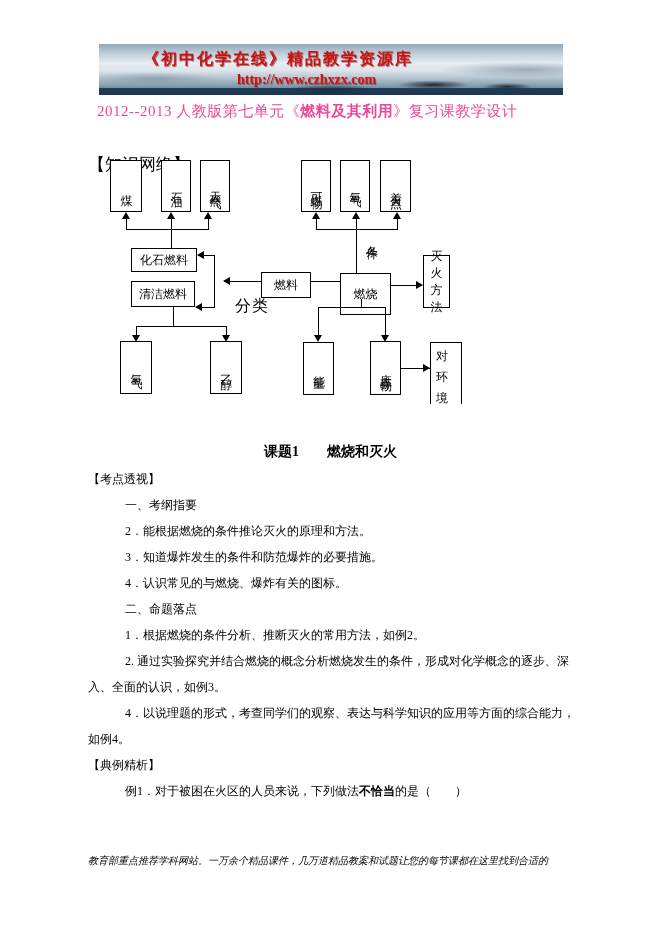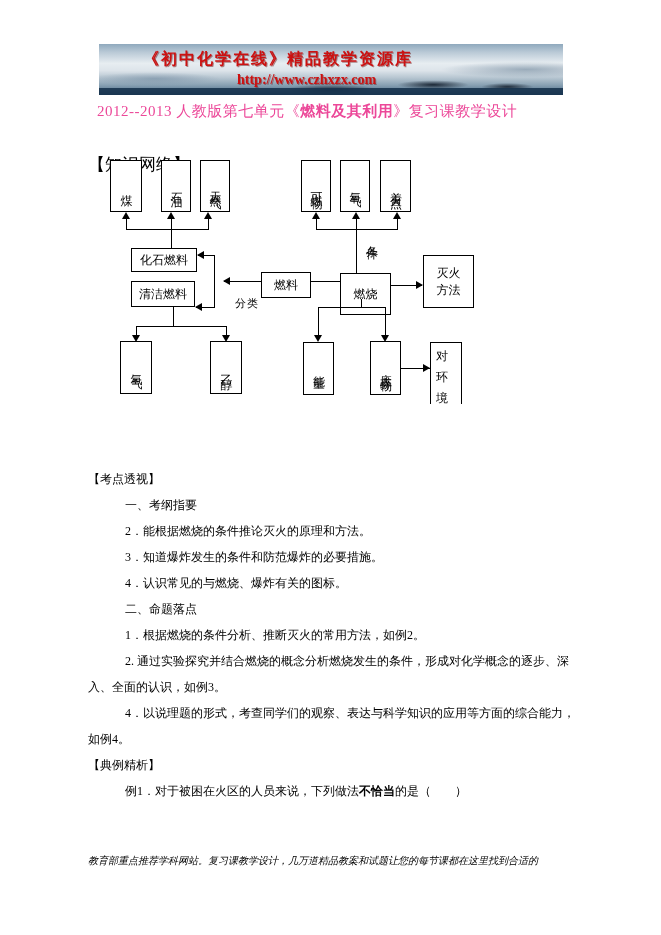--- a/index.html
+++ b/index.html
@@ -36,33 +36,33 @@
   .dbox{position:absolute;border:1px solid #000;display:flex;align-items:center;
     justify-content:center;text-align:center;line-height:17px;background:#fff;box-sizing:border-box;}
   .vert{writing-mode:vertical-rl;text-orientation:upright;letter-spacing:3px;}
   .ln{position:absolute;background:#000;}
   .ah{position:absolute;width:0;height:0;border-style:solid;}
   .ah.up{border-left:4px solid transparent;border-right:4px solid transparent;border-bottom:7px solid #000;border-top:none;}
   .ah.down{border-left:4px solid transparent;border-right:4px solid transparent;border-top:7px solid #000;border-bottom:none;}
   .ah.left{border-top:4px solid transparent;border-bottom:4px solid transparent;border-right:7px solid #000;border-left:none;}
   .ah.right{border-top:4px solid transparent;border-bottom:4px solid transparent;border-left:7px solid #000;border-right:none;}
   .dlabel-v{position:absolute;writing-mode:vertical-rl;text-orientation:upright;font-size:12px;letter-spacing:2px;}
-  .dlabel-h{position:absolute;font-size:11px;letter-spacing:1px;}
+  .dlabel-h{position:absolute;font-size:16px;letter-spacing:1px;}
 
   .b0{left:25px;top:2px;width:32px;height:52px;}
   .b1{left:76px;top:2px;width:30px;height:52px;}
   .b2{left:115px;top:2px;width:30px;height:52px;}
   .b3{left:216px;top:2px;width:30px;height:52px;}
   .b4{left:255px;top:2px;width:30px;height:52px;}
   .b5{left:295px;top:2px;width:31px;height:52px;}
   .b6{left:46px;top:90px;width:66px;height:24px;}
   .b7{left:46px;top:123px;width:64px;height:26px;}
   .b8{left:176px;top:114px;width:50px;height:26px;}
   .b9{left:255px;top:115px;width:51px;height:42px;}
-  .b10{left:338px;top:97px;width:51px;height:53px;padding:0 10px;}
+  .b10{left:338px;top:97px;width:27px;height:53px;padding:0 10px;}
   .b11{left:35px;top:183px;width:32px;height:53px;}
   .b12{left:125px;top:183px;width:32px;height:53px;}
   .b13{left:218px;top:184px;width:31px;height:53px;}
   .b14{left:285px;top:183px;width:31px;height:54px;}
   .b15{left:345px;top:184px;width:32px;height:62px;padding:3px 16px 0 8px;
        align-items:flex-start;overflow:hidden;border-bottom:none;line-height:21px;}
 
   
   .body-text{position:absolute;left:88px;top:466px;width:500px;font-size:12px;}
   .bline{height:26px;line-height:26px;white-space:nowrap;}
@@ -153,36 +153,39 @@
     <div class="ln" style="left:51px;top:168px;width:91px;height:1px;"></div>
     <div class="ln" style="left:51px;top:168px;width:1px;height:9px;"></div>
     <div class="ah down" style="left:47px;top:177px;"></div>
     <div class="ln" style="left:141px;top:168px;width:1px;height:9px;"></div>
     <div class="ah down" style="left:137px;top:177px;"></div>
 
     <div class="ln" style="left:316px;top:210px;width:29px;height:1px;"></div>
     <div class="ah right" style="left:338px;top:206px;"></div>
   </div>
 
+  <div class="lesson">
+    <span>课题1</span><span class="gap"></span><span>燃烧和灭火</span>
+  </div>
 
   <div class="body-text">
     <div class="bline">【考点透视】</div>
     <div class="bline ind">一、考纲指要</div>
     <div class="bline ind">2．能根据燃烧的条件推论灭火的原理和方法。</div>
     <div class="bline ind">3．知道爆炸发生的条件和防范爆炸的必要措施。</div>
     <div class="bline ind">4．认识常见的与燃烧、爆炸有关的图标。</div>
     <div class="bline ind">二、命题落点</div>
     <div class="bline ind">1．根据燃烧的条件分析、推断灭火的常用方法，如例2。</div>
     <div class="bline ind">2. 通过实验探究并结合燃烧的概念分析燃烧发生的条件，形成对化学概念的逐步、深</div>
     <div class="bline">入、全面的认识，如例3。</div>
     <div class="bline ind">4．以说理题的形式，考查同学们的观察、表达与科学知识的应用等方面的综合能力，</div>
     <div class="bline">如例4。</div>
     <div class="bline">【典例精析】</div>
     <div class="bline ind">
       <span>例1．对于被困在火区的人员来说，下列做法</span><b>不恰当</b><span>的是（　　）</span>
     </div>
   </div>
 
   <div class="footer">
-    <div>教育部重点推荐学科网站。复习课教学设计，几万道精品教案和试题让您的每节课都在这里找到合适的</div>
+    <div>教育部重点推荐学科网站。一万余个精品课件，几万道精品教案和试题让您的每节课都在这里找到合适的</div>
   </div>
 
 </div>
 
 </body></html>

